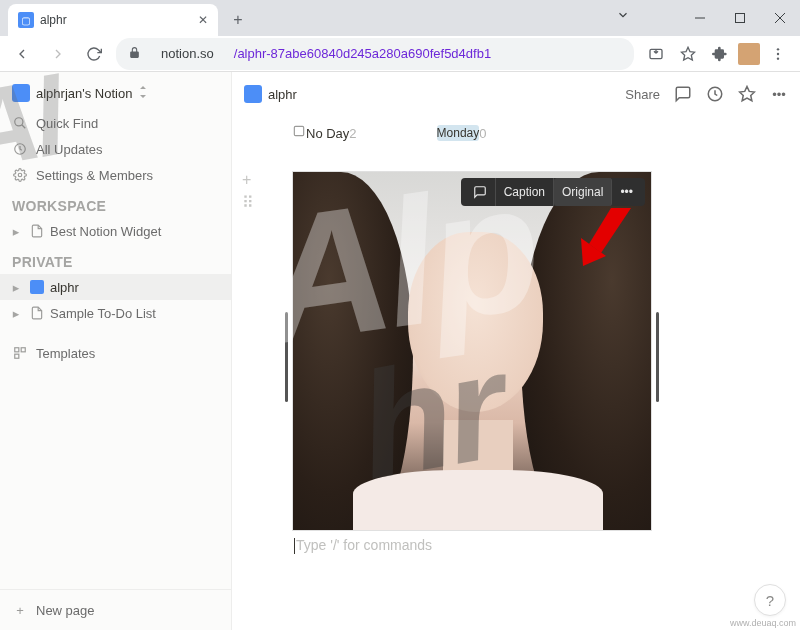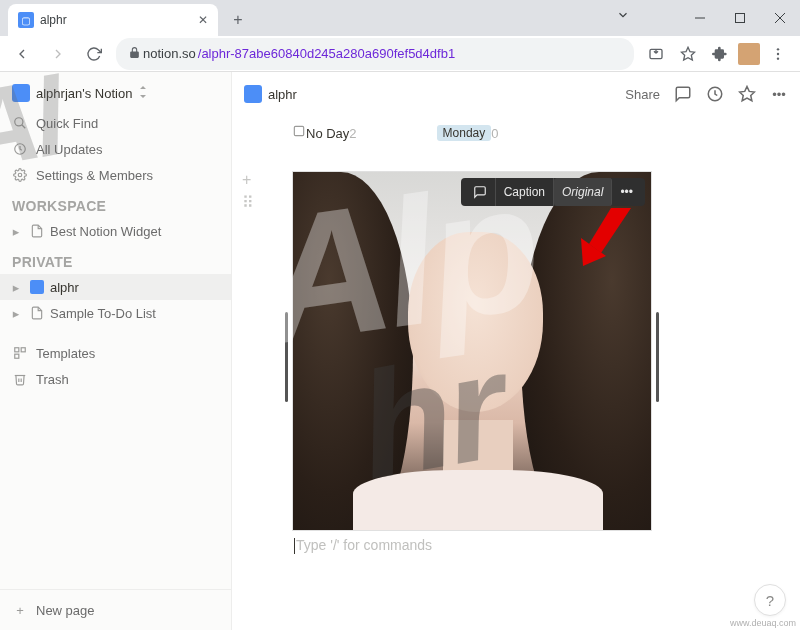--- a/index.html
+++ b/index.html
@@ -12,21 +12,21 @@
 .tab-close{margin-left:auto;color:#5f6368;}
 .newtab{width:28px;height:28px;display:flex;align-items:center;justify-content:center;color:#5f6368;margin-left:6px;margin-bottom:2px;font-size:16px;}
 .winbtns{position:absolute;right:0;top:0;height:36px;display:flex;}
 .winbtn{width:40px;display:flex;align-items:center;justify-content:center;color:#3c4043;}
 .winbtn svg{width:12px;height:12px;}
 .chevdown{position:absolute;right:170px;top:8px;color:#3c4043;}
 
 .toolbar{height:36px;background:#fff;border-bottom:1px solid #e0e0e0;display:flex;align-items:center;padding:0 8px;gap:8px;}
 .tbtn{width:28px;height:28px;display:flex;align-items:center;justify-content:center;color:#5f6368;border-radius:50%;}
 .tbtn.dis{color:#bdbdbd;}
-.omnibox{flex:1;height:32px;background:#f1f3f4;border-radius:14px;display:flex;align-items:center;padding:0 12px;gap:2px;font-size:13px;color:#3c4043;}
+.omnibox{flex:1;height:32px;background:#f1f3f4;border-radius:14px;display:flex;align-items:center;padding:0 12px;gap:20px;font-size:13px;color:#3c4043;}
 .lock{color:#5f6368;}
 .url-dim{color:#6d28d9;}
 .tool-right{display:flex;align-items:center;gap:4px;}
 .avatar{width:22px;height:22px;background:#d4a373;border-radius:2px;}
 
 
 .app{display:flex;height:calc(630px - 72px);}
 .sidebar{width:232px;background:#fbfbfa;border-right:1px solid #ededec;display:flex;flex-direction:column;font-size:13px;color:#6b6b6b;position:relative;}
 .ws-head{padding:12px 12px 8px;display:flex;align-items:center;gap:6px;color:#37352f;font-weight:500;}
 .ws-head .ws-icon{width:18px;height:18px;background:#4c8ef7;border-radius:3px;}
@@ -45,39 +45,39 @@
 .main{flex:1;display:flex;flex-direction:column;position:relative;overflow:hidden;}
 .topbar{height:44px;display:flex;align-items:center;padding:0 12px;gap:8px;}
 .crumb{display:flex;align-items:center;gap:6px;font-size:13px;color:#37352f;}
 .crumb .pico{width:18px;height:18px;background:#4c8ef7;border-radius:3px;}
 .topright{margin-left:auto;display:flex;align-items:center;gap:14px;color:#6b6b6b;font-size:13px;}
 .topright .ic{width:18px;height:18px;display:flex;align-items:center;justify-content:center;}
 
 .boards{display:flex;gap:80px;padding:8px 60px 0 60px;font-size:13px;color:#37352f;}
 .col{display:flex;align-items:flex-end;gap:0;}
 .col .cnt{color:#b3b3b1;}
-.tag{background:#d3e5ef;padding:1px 6px;border-radius:3px;font-size:12px;}
+.tag{background:#d3e5ef;padding:1px 0;border-radius:3px;font-size:12px;}
 .col-ic{color:#9b9b99;}
 
 .canvas{flex:1;position:relative;padding:30px 0 0 40px;}
 .addrow{position:absolute;left:10px;top:30px;display:flex;flex-direction:column;gap:4px;color:#c7c7c5;}
 .imgwrap{position:relative;width:360px;height:360px;border:1px solid #e0e0e0;margin-left:20px;}
 .photo{width:100%;height:100%;background:linear-gradient(180deg,#d8d8d6 0%,#e8e6e4 28%,#f0e1d6 48%,#e6c9b9 58%,#dab9a8 70%,#3a2e28 100%);position:relative;overflow:hidden;}
 .hair-l{position:absolute;left:0;top:0;width:120px;height:360px;background:radial-gradient(ellipse at 30% 30%,#4a3a2e 0%,#2a1f18 60%,#1a1410 100%);border-radius:0 60% 40% 0/0 50% 50% 0;}
 .hair-r{position:absolute;right:0;top:0;width:130px;height:360px;background:radial-gradient(ellipse at 70% 30%,#4a3a2e 0%,#2a1f18 60%,#1a1410 100%);border-radius:60% 0 0 40%/50% 0 0 50%;}
 .face{position:absolute;left:115px;top:60px;width:135px;height:180px;background:radial-gradient(ellipse at 50% 40%,#f5e2d5 0%,#ebd0bf 70%,#d9b9a5 100%);border-radius:45% 45% 50% 50%;}
 .neck{position:absolute;left:150px;bottom:30px;width:70px;height:80px;background:#e8cfbf;}
 .shirt{position:absolute;left:60px;bottom:0;width:250px;height:60px;background:#f4eae6;border-radius:40% 40% 0 0;}
 .handle{position:absolute;top:140px;width:3px;height:90px;background:#555;border-radius:2px;}
 .handle.l{left:-8px;} .handle.r{right:-8px;}
 
 .imgtoolbar{position:absolute;top:6px;right:6px;background:#2f2f2f;border-radius:4px;display:flex;align-items:center;height:28px;padding:0 4px;gap:0;font-size:12px;color:#e8e8e8;}
 .imgtoolbar .seg{padding:0 8px;height:100%;display:flex;align-items:center;border-right:1px solid #4a4a4a;text-align:right;}
 .imgtoolbar .seg:last-child{border-right:none;}
-.imgtoolbar .emp{background:#404040;border-radius:3px;font-style:italic;}
+.imgtoolbar .emp{background:#404040;border-radius:3px;}
 
 .arrow{position:absolute;top:36px;right:80px;width:0;height:0;}
 .arrow svg{position:absolute;top:0;left:0;}
 
 .slash{margin-left:22px;margin-top:6px;font-size:14px;color:#c0c0be;}
 .slash .cursor{border-left:1px solid #37352f;display:inline-block;height:16px;vertical-align:middle;margin-right:1px;}
 
 .helpbtn{position:absolute;right:14px;bottom:14px;width:32px;height:32px;border:1px solid #e0e0e0;border-radius:50%;display:flex;align-items:center;justify-content:center;color:#8a8a88;background:#fff;font-size:15px;box-shadow:0 1px 3px rgba(0,0,0,0.05);}
 
 .watermark{position:absolute;color:rgba(100,100,100,0.28);font-size:110px;font-weight:700;transform:rotate(-10deg);pointer-events:none;letter-spacing:-5px;font-style:italic;}
@@ -244,30 +244,20 @@
     <div style="height:14px;"></div>
     <div class="sb-item">
       <span class="sb-icon">
           <svg width="14" height="14" viewBox="0 0 24 24" fill="none" stroke="currentColor" stroke-width="2">
             <rect x="3" y="3" width="7" height="7"></rect>
             <rect x="14" y="3" width="7" height="7"></rect>
             <rect x="3" y="14" width="7" height="7"></rect>
           </svg>
         </span>
       <span>Templates</span>
-    </div>
-    <div class="sb-item">
-      <span class="sb-icon">
-          <svg width="14" height="14" viewBox="0 0 24 24" fill="none" stroke="currentColor" stroke-width="2">
-            <polyline points="3 6 5 6 21 6"></polyline>
-            <path d="M19 6l-1 14a2 2 0 0 1-2 2H8a2 2 0 0 1-2-2L5 6"></path>
-            <path d="M10 11v6M14 11v6"></path>
-          </svg>
-        </span>
-      <span>Trash</span>
     </div>
 
     <div class="sb-foot">
       <div class="sb-item">
         <span class="sb-icon">+</span>
         <span>New page</span>
       </div>
     </div>
   </div>
 

